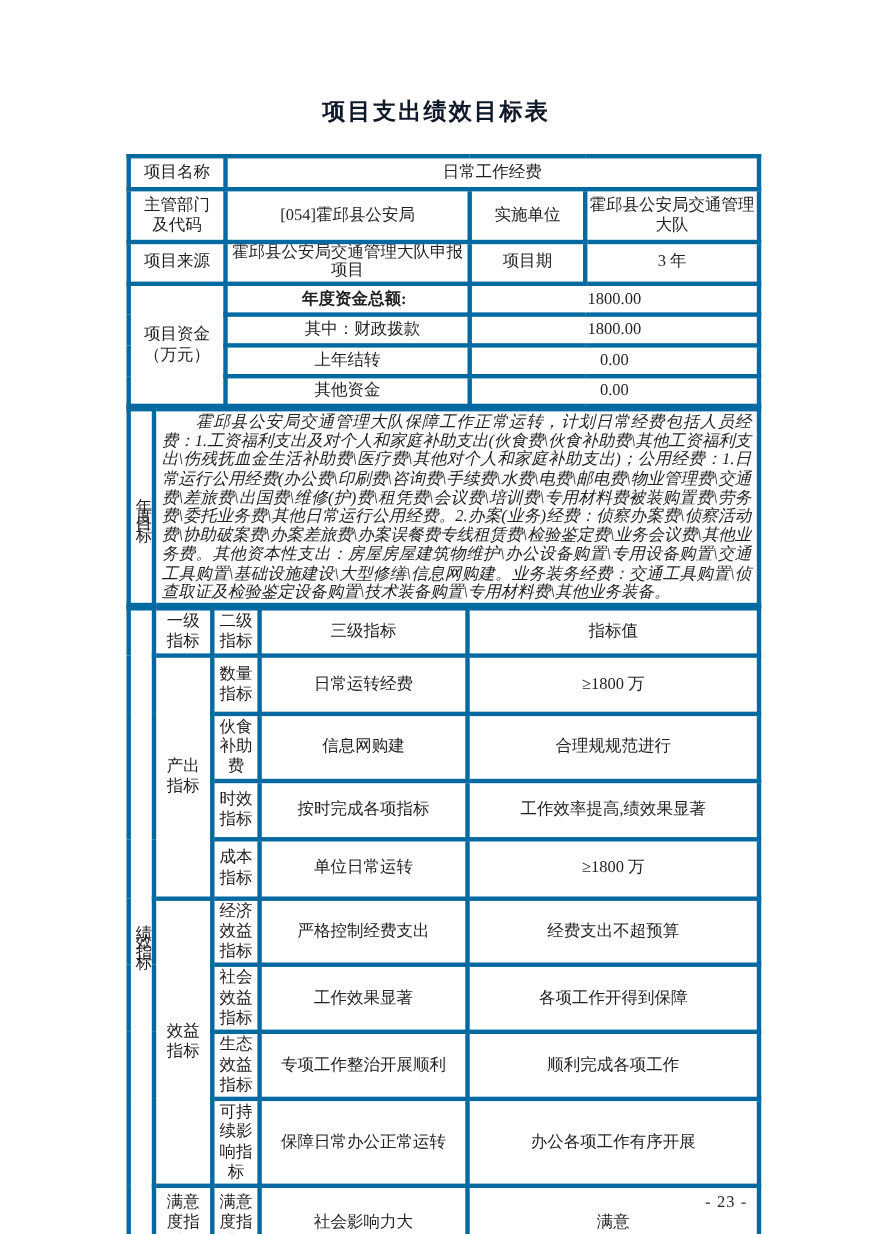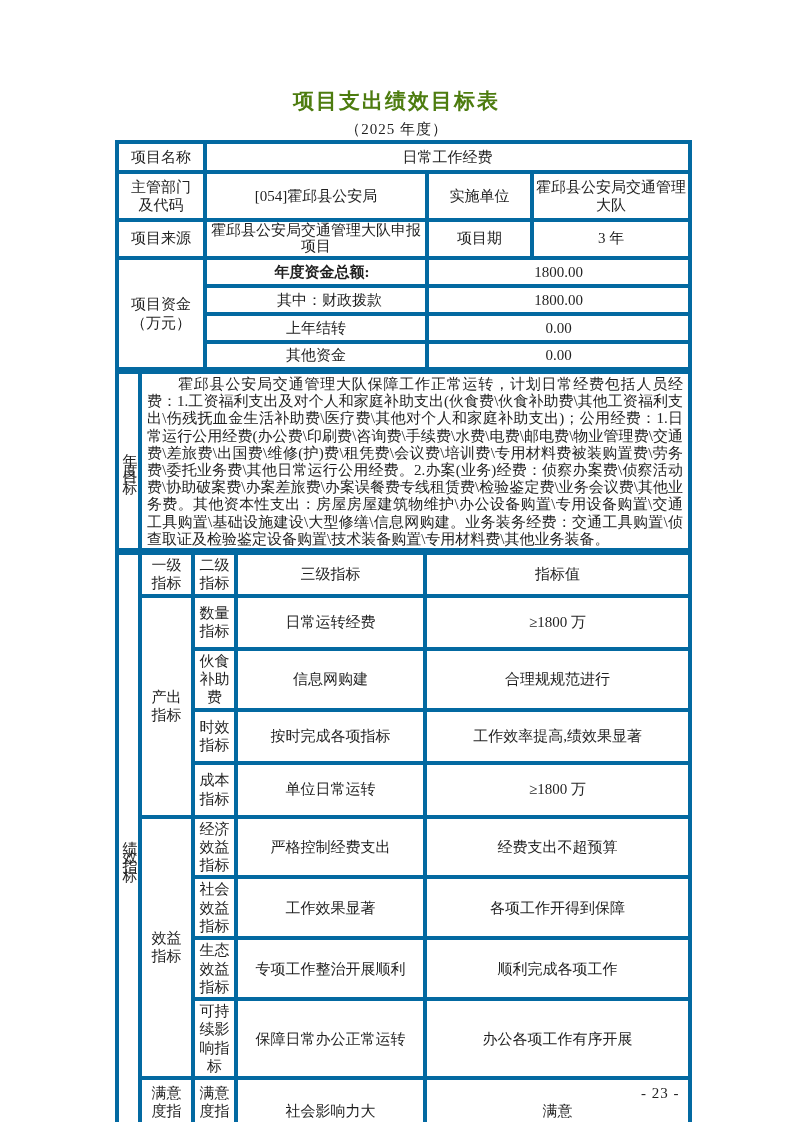--- a/index.html
+++ b/index.html
@@ -4,41 +4,41 @@
 <style>
   html,body{margin:0;padding:0;background:#888;}
   .page{
     width:793px;height:1122px;position:relative;background:#ffffff;
     font-family:"Liberation Serif","DejaVu Serif",serif;color:#1f1f1f;
     overflow:hidden;margin:0 auto;
   }
   .title{
     margin:0;padding-top:87px;text-align:center;
     font-family:"Liberation Sans","DejaVu Sans",sans-serif;
-    font-size:21px;font-weight:700;letter-spacing:2px;color:#4d7c0f;
+    font-size:21px;font-weight:700;letter-spacing:2px;color:#0f172a;
   }
   .subtitle{text-align:center;font-size:15px;margin-top:5px;letter-spacing:1px;}
   .tblwrap{position:absolute;left:115px;top:140px;}
   table.tbl{border-collapse:collapse;table-layout:fixed;width:573px;}
   table.goal,table.ind{margin-top:-1px;}
   td{
     border:4px solid #0369a1;font-size:15px;text-align:center;
     vertical-align:middle;padding:1px 3px;line-height:1.22;overflow:hidden;
   }
   .prelines{white-space:pre-line;}
   tr.r1 td{height:24px;}
   tr.r2 td{height:42px;}
   tr.r3 td{height:32px;line-height:1.05;}
   tr.rm td{height:22px;}
   tr.rm4 td{height:21px;}
   td.fl0{text-align:center;padding-left:15px;font-weight:bold;}
   td.fl1{text-align:center;padding-left:30px;font-family:Liberation Serif, serif;}
   td.cellb{padding:1px 2px;margin-top:12px;}
   tr.goalrow td{height:172px;}
-  td.goaltext{padding:0 5px;vertical-align:top;}
+  td.goaltext{padding:0 5px;vertical-align:top;font-style:italic;}
   td.goaltext p{
     margin:0;padding-top:2px;text-align:justify;text-justify:inter-character;
     text-indent:31px;font-size:15px;line-height:17.2px;
   }
   td.vcell{padding:0;}
   .vtext{
     display:inline-block;writing-mode:vertical-rl;text-orientation:upright;
     letter-spacing:9px;font-size:15px;line-height:21px;
   }
   tr.hrow td{height:36px;}
@@ -48,21 +48,20 @@
   td.l1{padding:1px 8px;}
   td.l2{padding:1px 4px;}
   .pagenum{position:absolute;left:641px;top:1085px;font-size:15px;letter-spacing:1px;}
 </style>
 </head>
 <body>
 
 <div class="page">
 
   <h1 class="title">项目支出绩效目标表</h1>
-  <div class="subtitle">（2025 年度）</div>
 
   <div class="tblwrap">
 
     <table class="tbl top">
       <colgroup>
           <col style="width:88px">
           <col style="width:222px">
           <col style="width:105px">
           <col style="width:158px">
         </colgroup>

